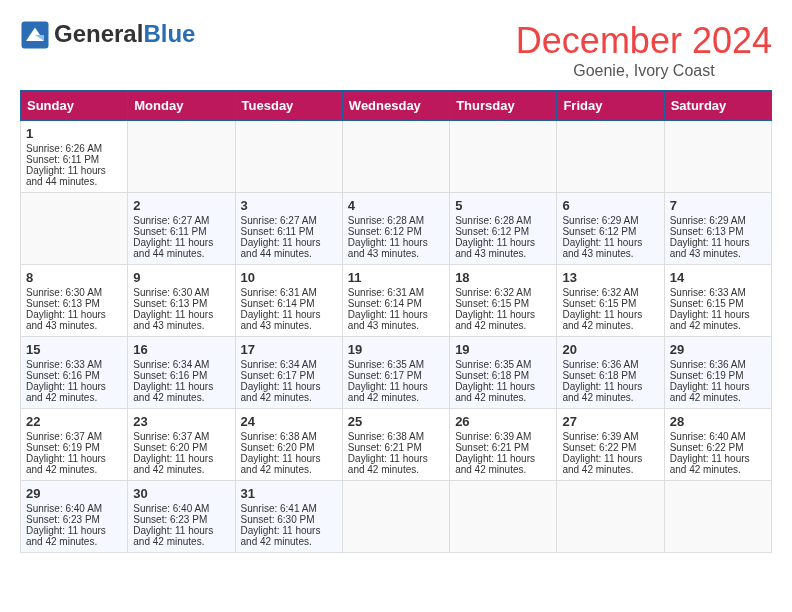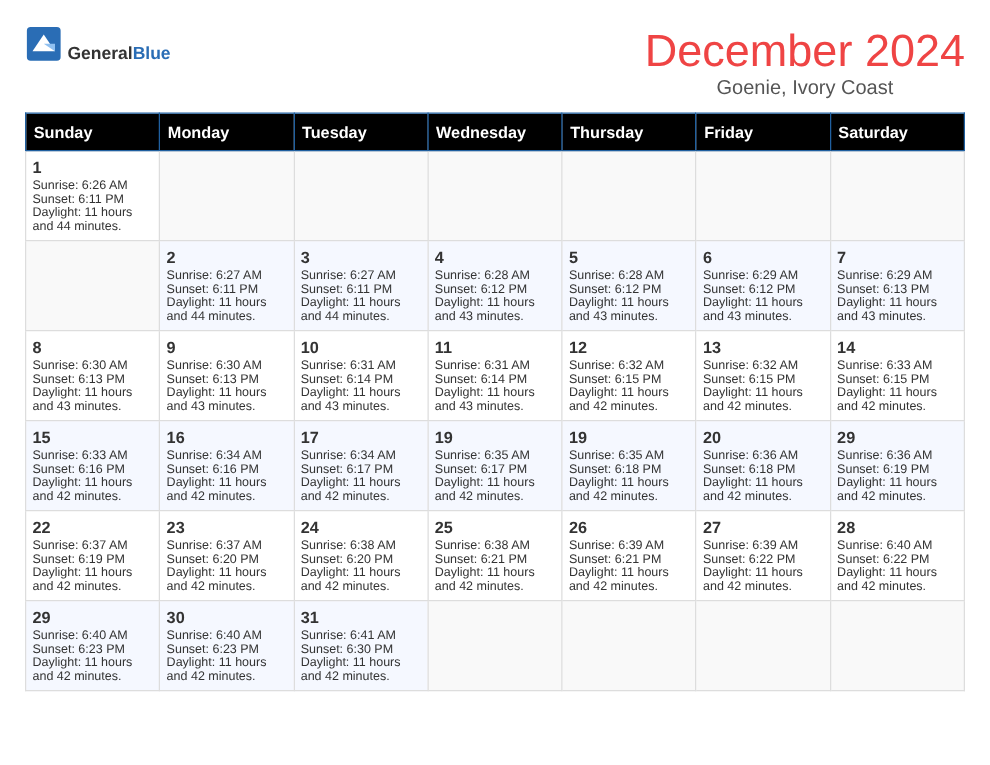--- a/index.html
+++ b/index.html
@@ -11,22 +11,22 @@
       padding: 20px;
     }
     .header {
       display: flex;
       justify-content: space-between;
       align-items: flex-start;
       margin-bottom: 10px;
     }
     .logo {
       display: flex;
-      align-items: flex-end;
-      font-size: 14px;
+      align-items: flex-start;
+      font-size: 24px;
       font-weight: bold;
     }
     .logo-text-general { color: #333; }
     .logo-text-blue { color: #2a6db5; }
     .logo-icon {
       width: 30px;
       height: 30px;
       margin-right: 4px;
     }
     .title-block { text-align: right; }
@@ -39,21 +39,21 @@
       font-size: 16px;
       color: #555;
       text-align: center;
     }
     .calendar {
       width: 100%;
       border-collapse: collapse;
       border: 1px solid #ccc;
     }
     .calendar th {
-      background: #000000;
+      background: #be185d;
       color: #fff;
       text-align: left;
       padding: 7px 6px;
       font-size: 13px;
       border: 1px solid #2060a0;
     }
     .calendar td {
       vertical-align: top;
       padding: 5px 5px;
       border: 1px solid #ddd;
@@ -125,21 +125,21 @@
         <td><span class="day-number">4</span><span>Sunrise: 6:28 AM</span><br><span>Sunset: 6:12 PM</span><br><span>Daylight: 11 hours and 43 minutes.</span></td>
         <td><span class="day-number">5</span><span>Sunrise: 6:28 AM</span><br><span>Sunset: 6:12 PM</span><br><span>Daylight: 11 hours and 43 minutes.</span></td>
         <td><span class="day-number">6</span><span>Sunrise: 6:29 AM</span><br><span>Sunset: 6:12 PM</span><br><span>Daylight: 11 hours and 43 minutes.</span></td>
         <td><span class="day-number">7</span><span>Sunrise: 6:29 AM</span><br><span>Sunset: 6:13 PM</span><br><span>Daylight: 11 hours and 43 minutes.</span></td>
       </tr>
       <tr>
         <td><span class="day-number">8</span><span>Sunrise: 6:30 AM</span><br><span>Sunset: 6:13 PM</span><br><span>Daylight: 11 hours and 43 minutes.</span></td>
         <td><span class="day-number">9</span><span>Sunrise: 6:30 AM</span><br><span>Sunset: 6:13 PM</span><br><span>Daylight: 11 hours and 43 minutes.</span></td>
         <td><span class="day-number">10</span><span>Sunrise: 6:31 AM</span><br><span>Sunset: 6:14 PM</span><br><span>Daylight: 11 hours and 43 minutes.</span></td>
         <td><span class="day-number">11</span><span>Sunrise: 6:31 AM</span><br><span>Sunset: 6:14 PM</span><br><span>Daylight: 11 hours and 43 minutes.</span></td>
-        <td><span class="day-number">12</span><span>Sunrise: 6:32 AM</span><br><span>Sunset: 6:15 PM</span><br><span>Daylight: 11 hours and 42 minutes.</span></td>
+        <td><span class="day-number">18</span><span>Sunrise: 6:32 AM</span><br><span>Sunset: 6:15 PM</span><br><span>Daylight: 11 hours and 42 minutes.</span></td>
         <td><span class="day-number">13</span><span>Sunrise: 6:32 AM</span><br><span>Sunset: 6:15 PM</span><br><span>Daylight: 11 hours and 42 minutes.</span></td>
         <td><span class="day-number">14</span><span>Sunrise: 6:33 AM</span><br><span>Sunset: 6:15 PM</span><br><span>Daylight: 11 hours and 42 minutes.</span></td>
       </tr>
       <tr>
         <td><span class="day-number">15</span><span>Sunrise: 6:33 AM</span><br><span>Sunset: 6:16 PM</span><br><span>Daylight: 11 hours and 42 minutes.</span></td>
         <td><span class="day-number">16</span><span>Sunrise: 6:34 AM</span><br><span>Sunset: 6:16 PM</span><br><span>Daylight: 11 hours and 42 minutes.</span></td>
         <td><span class="day-number">17</span><span>Sunrise: 6:34 AM</span><br><span>Sunset: 6:17 PM</span><br><span>Daylight: 11 hours and 42 minutes.</span></td>
         <td><span class="day-number">19</span><span>Sunrise: 6:35 AM</span><br><span>Sunset: 6:17 PM</span><br><span>Daylight: 11 hours and 42 minutes.</span></td>
         <td><span class="day-number">19</span><span>Sunrise: 6:35 AM</span><br><span>Sunset: 6:18 PM</span><br><span>Daylight: 11 hours and 42 minutes.</span></td>
         <td><span class="day-number">20</span><span>Sunrise: 6:36 AM</span><br><span>Sunset: 6:18 PM</span><br><span>Daylight: 11 hours and 42 minutes.</span></td>

